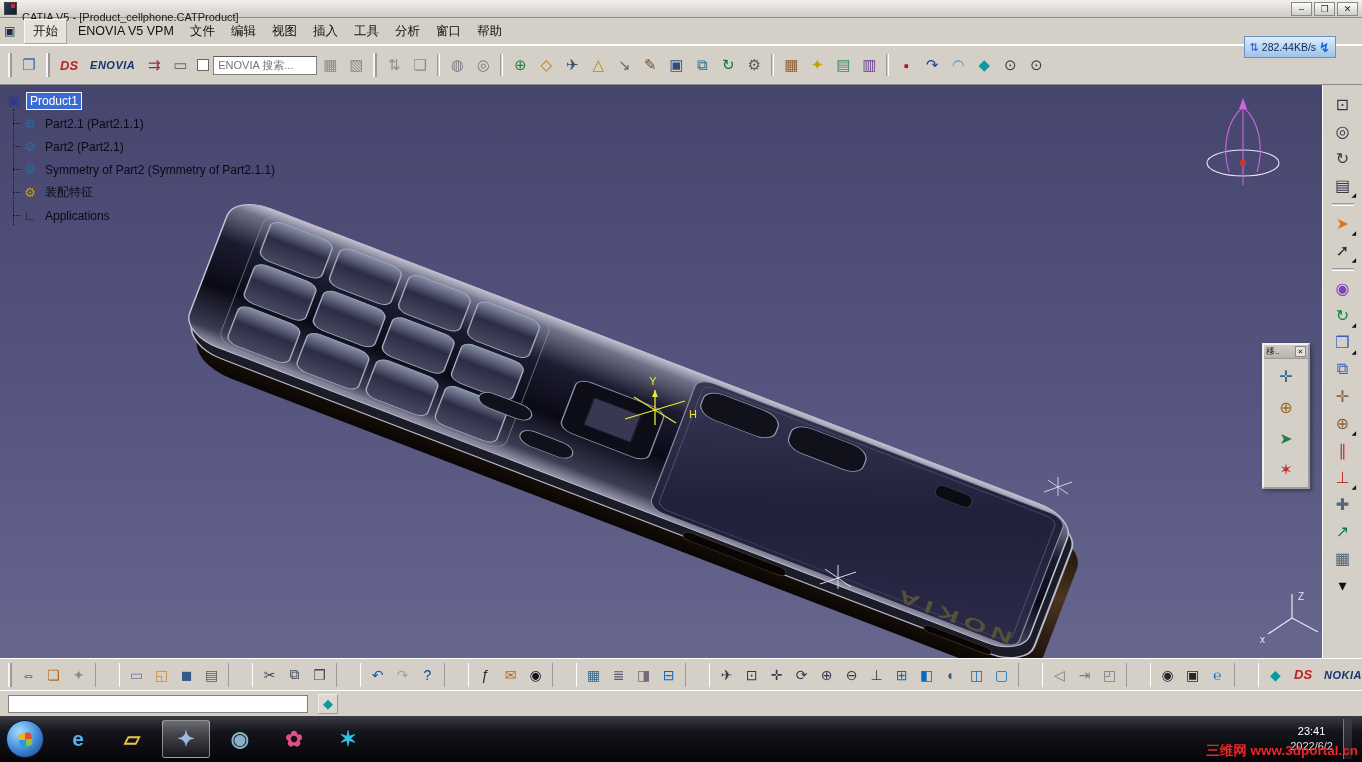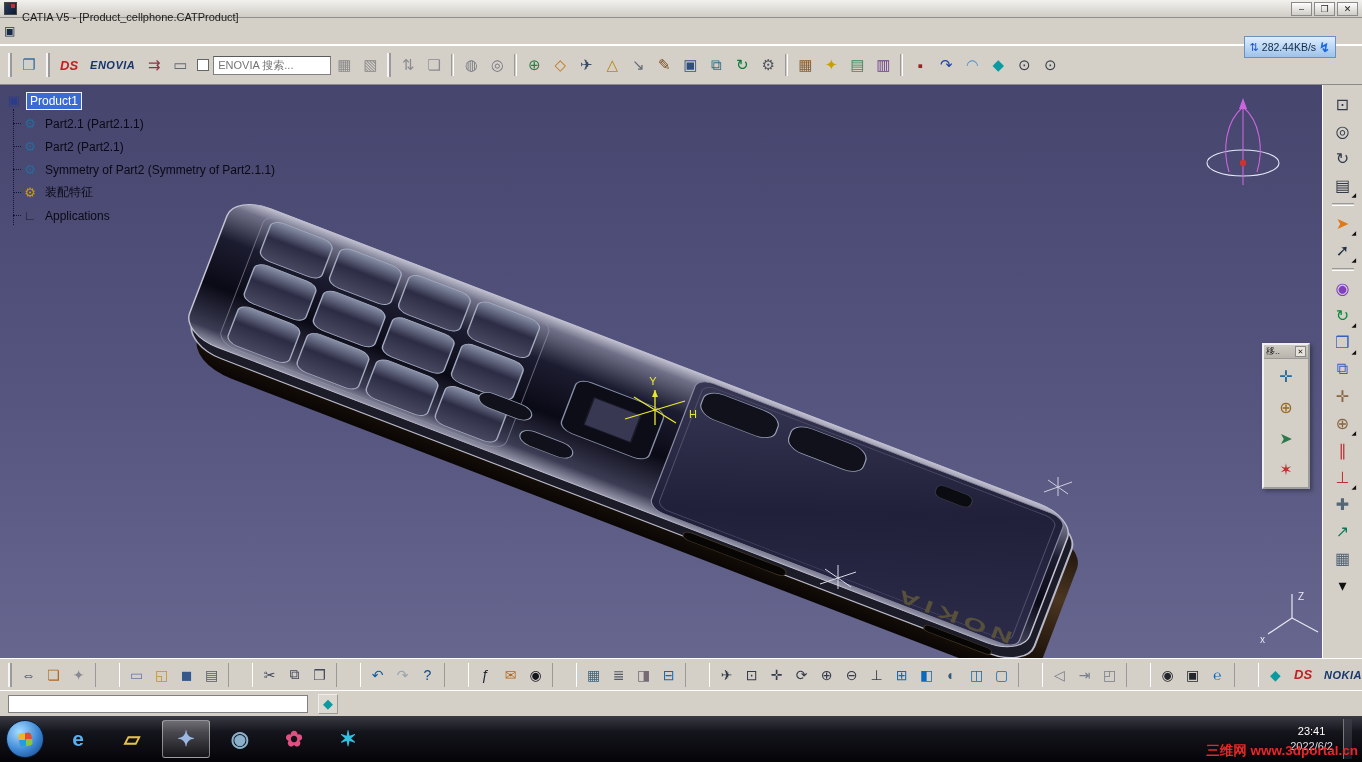--- a/index.html
+++ b/index.html
@@ -29,21 +29,21 @@
   .grip { width:4px; height:24px; border-left:2px solid #f5f5f5; border-right:2px solid #9a9a9a; margin:0 4px; }
   .ticons { display:flex; align-items:center; }
   .ticon { width:26px; height:26px; display:flex; align-items:center; justify-content:center; font-size:15px;
            cursor:default; position:relative; }
   .ticon[data-sep="true"] { width:3px; height:22px; border-left:1px solid #9a9a9a; border-right:1px solid #fff; margin:0 4px; font-size:0; }
   .ticon[data-dd="true"]::after { content:"◢"; position:absolute; right:0; bottom:0; font-size:6px; color:#111; }
   .enovia-logo, .catia-logo { display:flex; align-items:center; gap:12px; padding:0 6px; white-space:nowrap; }
   .ds { color:#c02020; font-style:italic; font-weight:bold; font-size:13px; }
   .enovia-logo b, .catia-logo b { color:#15356b; font-style:italic; font-size:11px; letter-spacing:.5px; }
   .checkbox { width:12px; height:12px; background:#fff; border:1px solid #666; margin:0 4px; }
-  .search-input { width:118px; height:19px; border:1px solid #808080; border-top-color:#5a5a5a; background:#fff;
+  .search-input { width:104px; height:19px; border:1px solid #808080; border-top-color:#5a5a5a; background:#fff;
                   font-size:11px; padding:0 4px; font-family:"Liberation Sans",sans-serif; }
 
   .toolbar-bottom { height:32px; background:#d4d0c8; border-top:1px solid #fff; display:flex; align-items:center; padding:0 4px; }
   .toolbar-bottom .ticon { width:25px; height:24px; font-size:14px; }
 
   
   .main { height:573px; display:flex; position:relative; }
   .viewport { position:relative; flex:1; background:linear-gradient(180deg,#45456e 0%,#55557f 55%,#66668f 100%); overflow:hidden; }
   .scene { position:absolute; left:0; top:0; }
 
@@ -123,20 +123,42 @@
       <span class="win-btn">–</span>
 
       <span class="win-btn">❐</span>
 
       <span class="win-btn">✕</span>
     </div>
 </div>
 
 <div class="menubar">
   <span class="menu-doc-icon">▣</span>
+  <div class="menu-items">
+
+      <span class="menu-item" data-boxed="true">开始</span>
+
+      <span class="menu-item">ENOVIA V5 VPM</span>
+
+      <span class="menu-item">文件</span>
+
+      <span class="menu-item">编辑</span>
+
+      <span class="menu-item">视图</span>
+
+      <span class="menu-item">插入</span>
+
+      <span class="menu-item">工具</span>
+
+      <span class="menu-item">分析</span>
+
+      <span class="menu-item">窗口</span>
+
+      <span class="menu-item">帮助</span>
+    </div>
 </div>
 
 <div class="net-widget">
   <span class="net-arrows">⇅</span>
   <span>282.44KB/s</span>
   <span class="net-bolt">↯</span>
 </div>
 
 <div class="toolbar-top">
   <span class="grip"></span>

